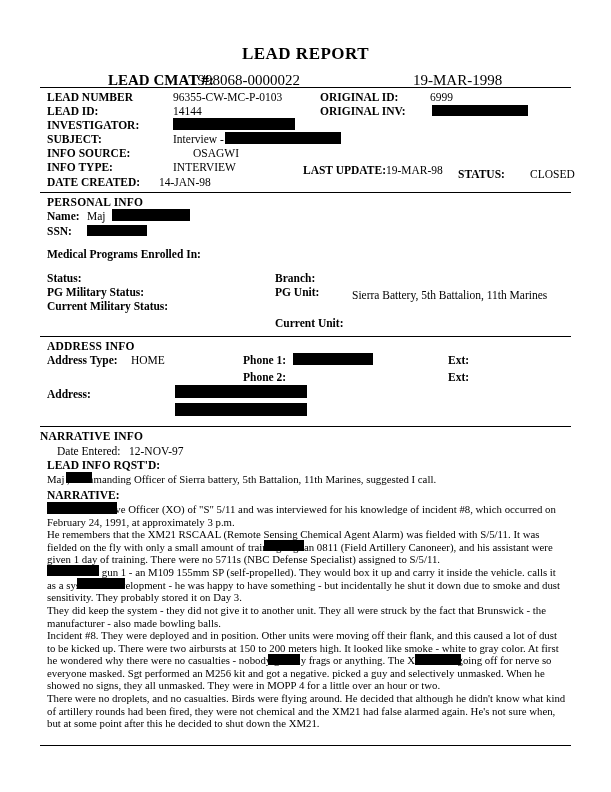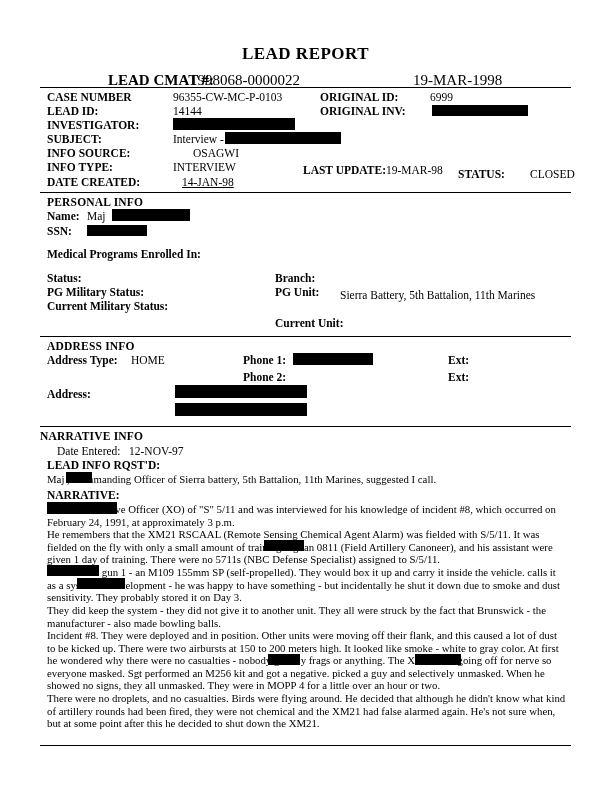--- a/index.html
+++ b/index.html
@@ -85,21 +85,21 @@
 <div class="page">
 
   <div class="title">LEAD REPORT</div>
 
   <div class="hdr-line bold" style="left:108px; top:72px;">LEAD CMAT #:</div>
   <div class="hdr-line" style="left:190px; top:72px;">1998068-0000022</div>
   <div class="hdr-line" style="left:413px; top:72px;">19-MAR-1998</div>
 
   <div class="rule" style="top:87px;"></div>
 
-  <div class="lbl" style="left:47px; top:91px;">CASE NUMBER</div>
+  <div class="lbl" style="left:47px; top:91px;">LEAD NUMBER</div>
   <div class="val" style="left:173px; top:91px;">96355-CW-MC-P-0103</div>
   <div class="lbl" style="left:320px; top:91px;">ORIGINAL ID:</div>
   <div class="val" style="left:430px; top:91px;">6999</div>
 
   <div class="lbl" style="left:47px; top:105px;">LEAD ID:</div>
   <div class="val" style="left:173px; top:105px;">14144</div>
   <div class="lbl" style="left:320px; top:105px;">ORIGINAL INV:</div>
   <div class="blk" style="left:432px; top:105px; width:96px; height:11px;"></div>
 
   <div class="lbl" style="left:47px; top:119px;">INVESTIGATOR:</div>
@@ -113,40 +113,40 @@
   <div class="val" style="left:173px; top:147px;margin-left:20px;">OSAGWI</div>
 
   <div class="lbl" style="left:47px; top:161px;">INFO TYPE:</div>
   <div class="val" style="left:173px; top:161px;">INTERVIEW</div>
   <div class="lbl" style="left:303px; top:164px;">LAST UPDATE:</div>
   <div class="val" style="left:386px; top:164px;">19-MAR-98</div>
   <div class="lbl" style="left:458px; top:168px;">STATUS:</div>
   <div class="val" style="left:503px; top:168px;padding-left:27px;">CLOSED</div>
 
   <div class="lbl" style="left:47px; top:176px;">DATE CREATED:</div>
-  <div class="val" style="left:182px; top:176px;text-decoration:underline;">14-JAN-98</div>
+  <div class="val" style="left:159px; top:176px;">14-JAN-98</div>
 
   <div class="rule" style="top:192px;"></div>
 
   <div class="sect" style="left:47px; top:196px;">PERSONAL INFO</div>
   <div class="lbl" style="left:47px; top:210px;">Name:</div>
   <div class="val" style="left:87px; top:210px;">Maj</div>
   <div class="blk" style="left:112px; top:209px; width:78px; height:12px;"></div>
 
   <div class="lbl" style="left:47px; top:225px;">SSN:</div>
   <div class="blk" style="left:87px; top:225px; width:60px; height:11px;"></div>
 
   <div class="lbl" style="left:47px; top:248px;">Medical  Programs Enrolled In:</div>
 
   <div class="lbl" style="left:47px; top:272px;">Status:</div>
   <div class="lbl" style="left:275px; top:272px;">Branch:</div>
 
   <div class="lbl" style="left:47px; top:286px;">PG Military Status:</div>
   <div class="lbl" style="left:275px; top:286px;">PG Unit:</div>
-  <div class="val" style="left:340px; top:289px;">Sierra Battery, 5th Battalion, 11th Marines</div>
+  <div class="val" style="left:352px; top:289px;">Sierra Battery, 5th Battalion, 11th Marines</div>
 
   <div class="lbl" style="left:47px; top:300px;">Current Military Status:</div>
   <div class="lbl" style="left:275px; top:317px;">Current Unit:</div>
 
   <div class="rule" style="top:336px;"></div>
 
   <div class="sect" style="left:47px; top:340px;">ADDRESS INFO</div>
   <div class="lbl" style="left:47px; top:354px;">Address Type:</div>
   <div class="val" style="left:131px; top:354px;">HOME</div>
   <div class="lbl" style="left:243px; top:354px;">Phone 1:</div>

